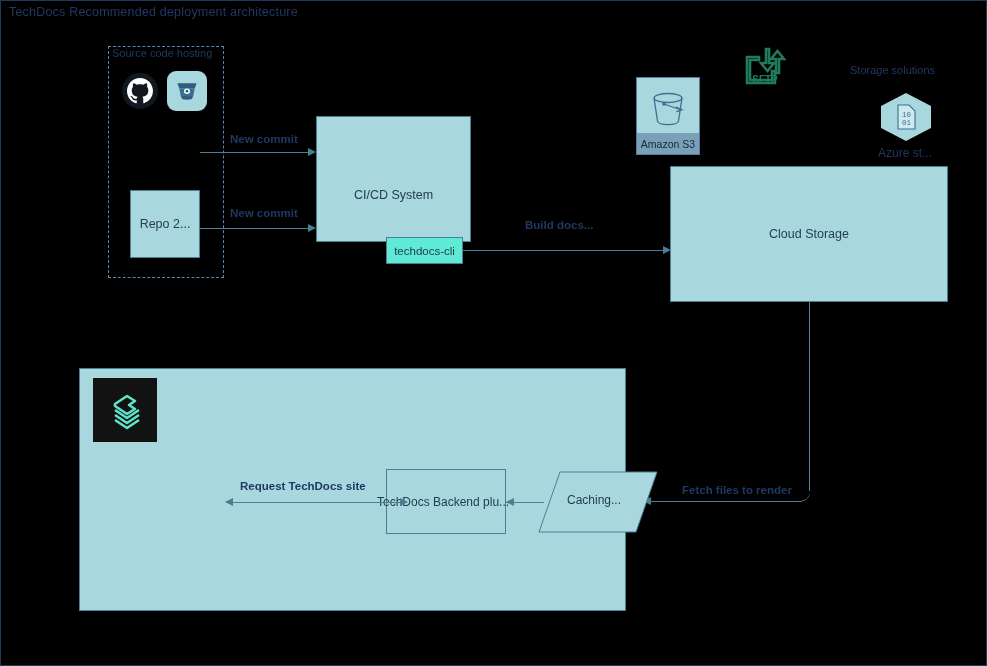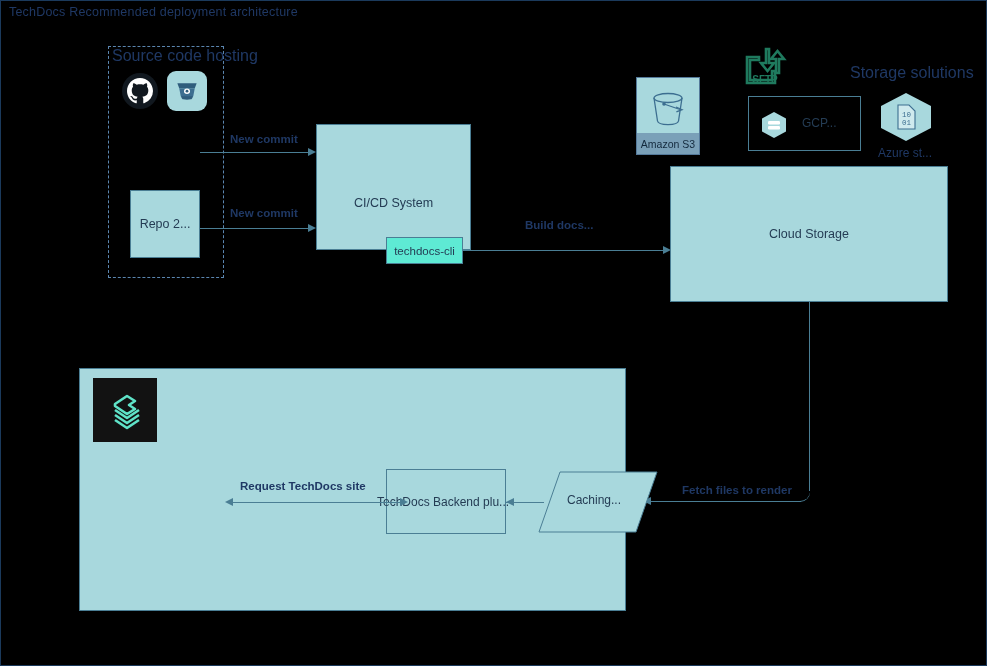--- a/index.html
+++ b/index.html
@@ -21,21 +21,21 @@
 
   
   .title {
     left: 8px; top: 4px;
     font-size: 12.5px;
     color: #1f3864;
     letter-spacing: .2px;
     white-space: nowrap;
   }
   .group-label {
-    font-size: 16px;
+    font-size: 11px;
     color: #1f3864;
     white-space: nowrap;
   }
   .edge-label {
     font-size: 11.5px;
     color: #1f3864;
     white-space: nowrap;
     font-weight: bold;
   }
   .node-label {
@@ -144,21 +144,21 @@
         <path fill="#2f5d7c" d="M9.5 22h13l-.3 1.6c-.2 1-.9 1.6-1.9 1.9-1.3.3-2.8.5-4.3.5s-3-.2-4.3-.5c-1-.3-1.7-.9-1.9-1.9z"></path>
       </svg>
     </div>
   </div>
 
 
   <div class="abs fillbox center" style="left:129px; top:189px; width:70px; height:68px;">
     <span class="node-label">Repo 2...</span>
   </div>
 
-  <div class="abs fillbox" style="left:315px; top:115px; width:155px; height:126px;margin-top:8px;">
+  <div class="abs fillbox" style="left:315px; top:115px; width:155px; height:126px;">
     <span class="abs node-label" style="left:0; right:0; top:71px; text-align:center;">CI/CD System</span>
   </div>
 
   <div class="abs openbox center" style="left:385px; top:236px; width:77px; height:27px; background:#5eead4;">
     <span class="node-label" style="font-size:11.5px;">techdocs-cli</span>
   </div>
 
   <div class="abs hline" style="left:199px; top:151px; width:110px;"></div>
   <div class="abs arrow-right" style="left:307px; top:147px;"></div>
   <div class="abs edge-label" style="left:229px; top:132px;">New commit</div>
@@ -188,30 +188,20 @@
         <ellipse cx="22" cy="11" rx="14" ry="4.5" fill="none" stroke="#3c6e90" stroke-width="1.3"></ellipse>
         <path d="M8 11 l3.5 23 c.4 2.2 5.2 3.6 10.5 3.6 s10.1-1.4 10.5-3.6 L36 11" fill="none" stroke="#3c6e90" stroke-width="1.3"></path>
         <path d="M18 17 l16 5.5" stroke="#3c6e90" stroke-width="1.3" fill="none"></path>
         <circle cx="18" cy="17" r="1.8" fill="#3c6e90"></circle>
         <path d="M30 20 l6 2.6 -5.6 2.2" fill="none" stroke="#3c6e90" stroke-width="1.3"></path>
       </svg>
     </div>
     <div class="s3-foot">Amazon S3</div>
   </div>
 
-  <div class="abs openbox" style="left:747px; top:95px; width:113px; height:55px;">
-    <div class="abs center" style="left:10px; top:13px; width:30px; height:30px;">
-      <svg width="30" height="30" viewBox="0 0 30 30" aria-hidden="true">
-        <polygon points="15,2 27,8.5 27,21.5 15,28 3,21.5 3,8.5" fill="#a8d8dd"></polygon>
-        <rect x="9" y="11" width="12" height="3.4" rx="1.2" fill="#ffffff"></rect>
-        <rect x="9" y="16" width="12" height="3.4" rx="1.2" fill="#ffffff"></rect>
-      </svg>
-    </div>
-    <span class="abs node-label" style="left:53px; top:19px; font-size:12px;">GCP...</span>
-  </div>
 
   <div class="abs center" style="left:876px; top:90px; width:58px; height:52px;">
     <svg width="58" height="52" viewBox="0 0 58 52" aria-hidden="true">
       <polygon points="29,2 54,15 54,37 29,50 4,37 4,15" fill="#a8d8dd"></polygon>
       <path d="M21 14 h11 l6 6 v18 H21 z" fill="#cfeaee" stroke="#3c6e90" stroke-width="1.1"></path>
       <text x="29.5" y="26" font-family="Liberation Mono, monospace" font-size="7.5" fill="#3c6e90" text-anchor="middle">10</text>
       <text x="29.5" y="34" font-family="Liberation Mono, monospace" font-size="7.5" fill="#3c6e90" text-anchor="middle">01</text>
     </svg>
   </div>
   <div class="abs group-label" style="left:877px; top:145px; font-size:12px;">Azure st...</div>

